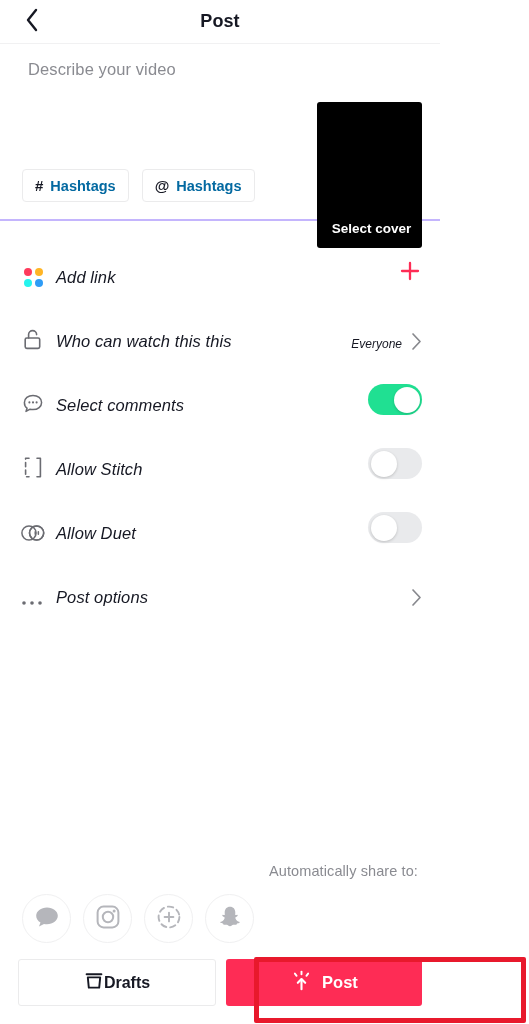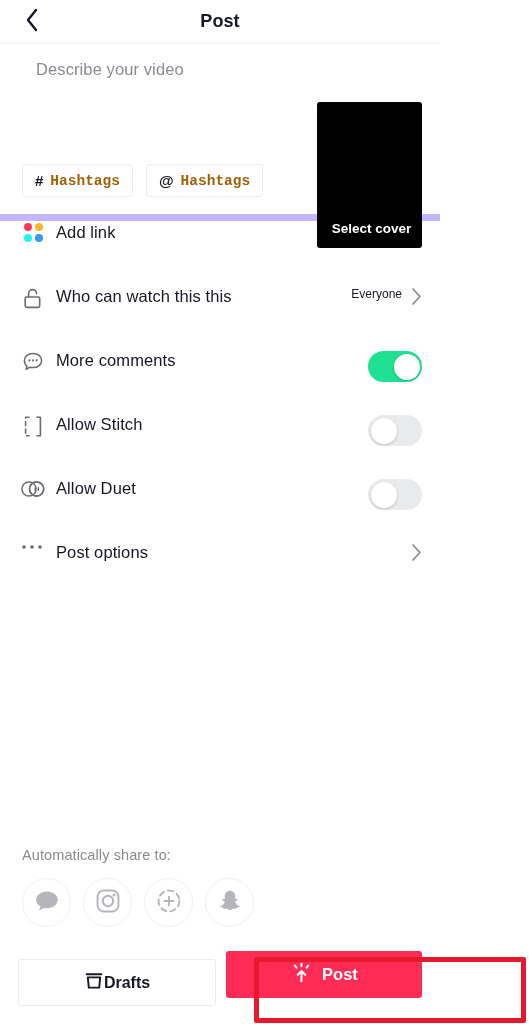--- a/index.html
+++ b/index.html
@@ -39,24 +39,24 @@
   .header-title {
     font-size: 18px;
     font-weight: bold;
     color: #161823;
     letter-spacing: .1px;
   }
 
   
   .describe-block {
     position: relative;
-    padding: 16px 18px 0 36px;
+    padding: 16px 18px 0 28px;
     height: 177px;
     flex: 0 0 177px;
-    border-bottom: 7px solid #c4b5fd;
+    border-bottom: 2px solid #c4b5fd;
   }
   .describe-placeholder {
     font-size: 16.5px;
     color: #8a8b91;
     letter-spacing: .1px;
   }
   .chip-row {
     position: absolute;
     left: 22px;
     bottom: 17px;
@@ -69,22 +69,21 @@
     height: 33px;
     padding: 0 12px;
     border: 1px solid #ebebec;
     border-radius: 4px;
     background: #fff;
     cursor: pointer;
   }
   .chip-label {
     font-size: 14.5px;
     font-weight: bold;
-    color: #a16207;
-    font-family: Liberation Mono, monospace;
+    color: #0369a1;
   }
   .chip-glyph {
     font-size: 15px;
     font-weight: bold;
     color: #161823;
     line-height: 1;
   }
   .cover-thumb {
     position: absolute;
     right: 18px; top: 58px;
@@ -101,24 +100,25 @@
     text-align: center;
     color: #fff;
     font-size: 13.5px;
     font-weight: bold;
   }
 
   
   .options { padding-top: 2px; }
   .row {
     display: flex;
-    align-items: flex-start;
+    align-items: flex-end;
     height: 64px;
     padding: 0 18px 0 14px;
     cursor: pointer;
+    font-style: italic;
   }
   .row-icon {
     width: 38px;
     flex: 0 0 38px;
     display: flex; align-items: center; justify-content: center;
   }
   .row-label {
     flex: 1 1 auto;
     font-size: 16.5px;
     color: #161823;
@@ -169,21 +169,21 @@
     background: #fff;
     box-shadow: 0 1px 3px rgba(0,0,0,.18);
     transition: left .15s;
   }
   .toggle.on .knob { left: 25.5px; }
 
   
   .spacer { flex: 1 1 auto; }
 
   
-  .share-section { padding: 0 22px 0 22px; }
+  .share-section { padding: 0 22px 0 22px; text-align: right; }
   .share-title {
     font-size: 14.5px;
     color: #8a8b91;
     margin-bottom: 15px;
     letter-spacing: .1px;
   }
   .share-icons { display: flex; gap: 12px; }
   .share-circle {
     width: 49px; height: 49px;
     border-radius: 50%;
@@ -202,21 +202,20 @@
     position: relative;
   }
   .drafts-btn {
     flex: 1 1 0;
     height: 47px;
     border: 1px solid #ebebec;
     border-radius: 3px;
     background: #fff;
     display: flex; align-items: center; justify-content: center;
     cursor: pointer;
-    margin-top: 16px;
   }
   .drafts-label {
     font-size: 16px; font-weight: bold; color: #161823;
   }
   .post-wrap {
     flex: 1 1 0;
     position: relative;
     display: flex;
   }
   .post-btn {
@@ -317,21 +316,21 @@
 
     <div class="row">
       <div class="row-icon">
         <svg width="22" height="22" viewBox="0 0 22 22" fill="none">
           <path d="M11 2.4c4.9 0 8.6 3.1 8.6 7.1 0 4-3.7 7.1-8.6 7.1-1 0-2-.1-2.9-.4l-4.1 2.2 1.1-3.3C3 13.9 2.4 12 2.4 9.5c0-4 3.7-7.1 8.6-7.1z" stroke="#6b6c72" stroke-width="1.5" stroke-linejoin="round"></path>
           <circle cx="7.4" cy="9.4" r="1.05" fill="#6b6c72"></circle>
           <circle cx="11" cy="9.4" r="1.05" fill="#6b6c72"></circle>
           <circle cx="14.6" cy="9.4" r="1.05" fill="#6b6c72"></circle>
         </svg>
       </div>
-      <div class="row-label">More comments</div>
+      <div class="row-label">Select comments</div>
       <div class="toggle on">
         <div class="knob"></div>
       </div>
     </div>
 
     <div class="row">
       <div class="row-icon">
         <svg width="20" height="23" viewBox="0 0 20 23" fill="none">
           <path d="M14 2.3 h3.4 v18.4 H14" stroke="#6b6c72" stroke-width="1.6" stroke-linecap="round" stroke-linejoin="round"></path>
           <path d="M6 2.3 H2.6 v18.4 H6" stroke="#6b6c72" stroke-width="1.6" stroke-linecap="round" stroke-linejoin="round" stroke-dasharray="4.2 3.4"></path>

